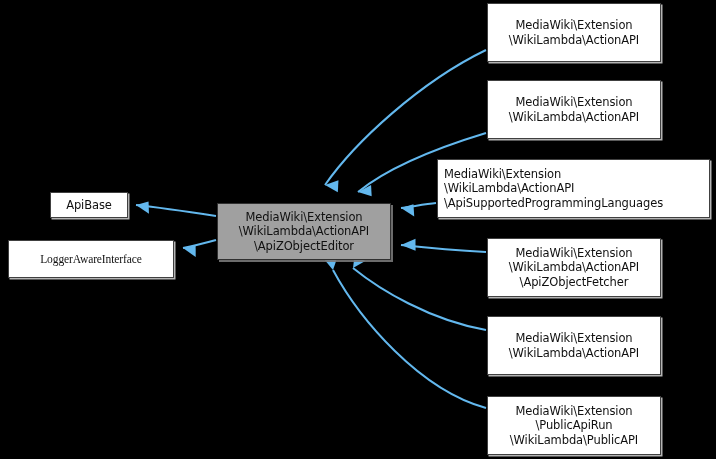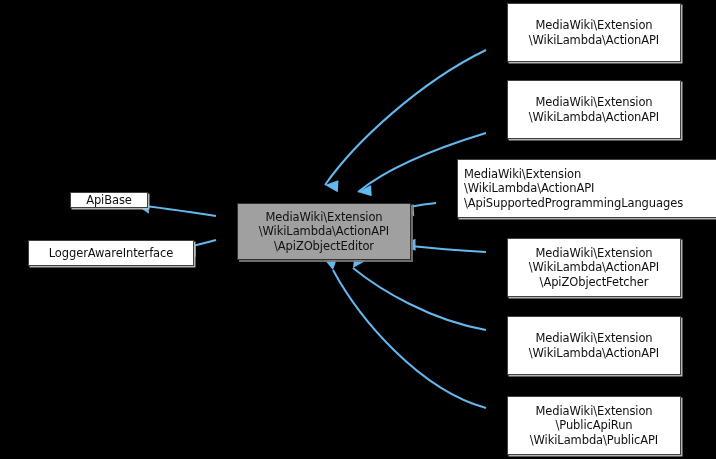--- a/index.html
+++ b/index.html
@@ -31,21 +31,20 @@
     color: #101010;
     font-size: 11.5px;
     line-height: 14.2px;
     text-align: center;
     display: flex;
     flex-direction: column;
     justify-content: center;
     white-space: pre;
     letter-spacing: -0.1px;
     box-shadow: 1.5px 1.5px 0 0 rgba(190,190,190,0.95);
-    margin-left: 20px;
   }
   .node.current {
     background: #a0a0a0;
     border: 1px solid #303030;
     box-shadow: 2px 2px 0 0 rgba(120,120,120,0.9);
   }
   .node.left-align {
     text-align: left;
     padding-left: 6px;
   }
@@ -87,22 +86,22 @@
         <path d="M 486,330 C 430,320 380,290 353,268" fill="none" stroke="#63b8ee" stroke-width="2"></path>
         <path d="M 353,268 L 367,270 L 362,259 Z" fill="#63b8ee" transform="rotate(-38 353 268)"></path>
       </g>
       <g>
         <path d="M 486,408 C 420,390 360,320 333,270" fill="none" stroke="#63b8ee" stroke-width="2"></path>
         <path d="M 333,270 L 346,268 L 338,258 Z" fill="#63b8ee" transform="rotate(-62 333 270)"></path>
       </g>
     </svg>
 
   <div id="nodes-layer">
-      <div class="node" title="ApiBase" style="left: 50px; top: 192px; width: 78px; height: 16px;"><span class="node-line">ApiBase</span></div>
-      <div class="node" title="LoggerAwareInterface" style="left: 8px; top: 240px; width: 166px; height: 26px;"><span class="node-line">LoggerAwareInterface</span></div>
+      <div class="node" title="ApiBase" style="left: 50px; top: 192px; width: 78px; height: 26px;"><span class="node-line">ApiBase</span></div>
+      <div class="node" title="LoggerAwareInterface" style="left: 8px; top: 240px; width: 166px; height: 38px; font-family: Liberation Serif, serif;"><span class="node-line">LoggerAwareInterface</span></div>
       <div class="node current" title="MediaWiki\Extension\WikiLambda\ActionAPI\WikiLambdaApiBase" style="left: 217px; top: 203px; width: 174px; height: 57px;"><span class="node-line">MediaWiki\Extension</span><span class="node-line">\WikiLambda\ActionAPI</span><span class="node-line">\ApiZObjectEditor</span></div>
       <div class="node" title="MediaWiki\Extension\WikiLambda\ActionAPI\ApiFunctionCall" style="left: 487px; top: 3px; width: 174px; height: 59px;"><span class="node-line">MediaWiki\Extension</span><span class="node-line">\WikiLambda\ActionAPI</span></div>
       <div class="node" title="MediaWiki\Extension\WikiLambda\ActionAPI\ApiPerformTest" style="left: 487px; top: 80px; width: 174px; height: 59px;"><span class="node-line">MediaWiki\Extension</span><span class="node-line">\WikiLambda\ActionAPI</span></div>
       <div class="node left-align" title="MediaWiki\Extension\WikiLambda\ActionAPI\ApiSupportedProgrammingLanguages" style="left: 437px; top: 159px; width: 273px; height: 59px;"><span class="node-line">MediaWiki\Extension</span><span class="node-line">\WikiLambda\ActionAPI</span><span class="node-line">\ApiSupportedProgrammingLanguages</span></div>
       <div class="node" title="MediaWiki\Extension\WikiLambda\ActionAPI\ApiZObjectEditor" style="left: 487px; top: 238px; width: 174px; height: 59px;"><span class="node-line">MediaWiki\Extension</span><span class="node-line">\WikiLambda\ActionAPI</span><span class="node-line">\ApiZObjectFetcher</span></div>
       <div class="node" title="MediaWiki\Extension\WikiLambda\ActionAPI\ApiZObjectFetcher" style="left: 487px; top: 316px; width: 174px; height: 59px;"><span class="node-line">MediaWiki\Extension</span><span class="node-line">\WikiLambda\ActionAPI</span></div>
       <div class="node" title="MediaWiki\Extension\WikiLambda\PublicAPI\PublicApiRun" style="left: 487px; top: 396px; width: 174px; height: 59px;"><span class="node-line">MediaWiki\Extension</span><span class="node-line">\PublicApiRun</span><span class="node-line">\WikiLambda\PublicAPI</span></div>
     </div>
 
 </div>

